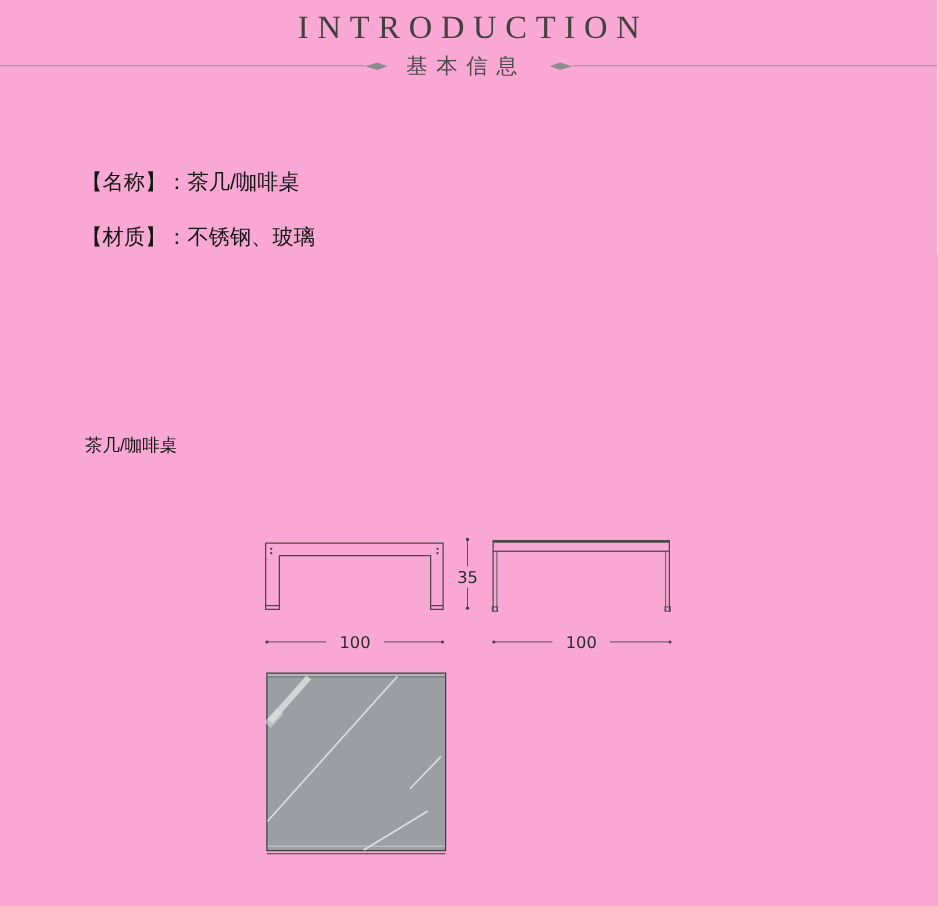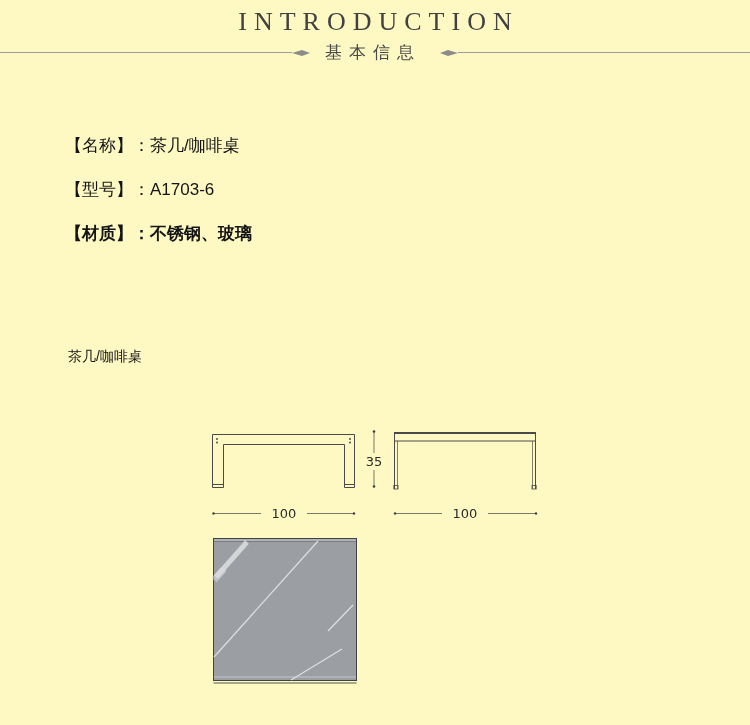--- a/index.html
+++ b/index.html
@@ -2,21 +2,21 @@
 <html><head>
 <meta charset="utf-8">
 <style>
   * { margin: 0; padding: 0; box-sizing: border-box; }
   html, body { background: #ffffff; }
   body { font-family: "Liberation Sans", "DejaVu Sans", sans-serif; }
   .page {
     position: relative;
     width: 750px;
     height: 725px;
-    background: #fef9c3;
+    background: #f9a8d4;
     overflow: hidden;
     margin: 0;
   }
 
   
   .page-title {
     position: absolute;
     top: 7px; left: 0; right: 0;
     text-align: center;
     font-family: "Liberation Serif", "DejaVu Serif", serif;
@@ -101,23 +101,20 @@
       <polygon points="18,4 8,1 0,4 8,7" fill="#8c8c8c"></polygon>
     </svg>
     <span class="rule"></span>
   </div>
 
   <div class="specs">
     <div class="spec-row">
       <span class="spec-label">【名称】：</span><span class="spec-value">茶几/咖啡桌</span>
     </div>
     <div class="spec-row">
-      <span class="spec-label">【型号】：</span><span class="spec-value">A1703-6</span>
-    </div>
-    <div class="spec-row">
       <span class="spec-label">【材质】：</span><span class="spec-value">不锈钢、玻璃</span>
     </div>
   </div>
 
   <div class="drawing-caption">茶几/咖啡桌</div>
 
   <svg class="drawing-svg" viewBox="0 0 380 290">
 
     <g fill="none" stroke-width="1" stroke="#4a4a4a">
       <path d="M22.5,9.5 H164.5 V62.5 H154.5 V19.5 H33.5 V62.5 H22.5 Z"></path>

